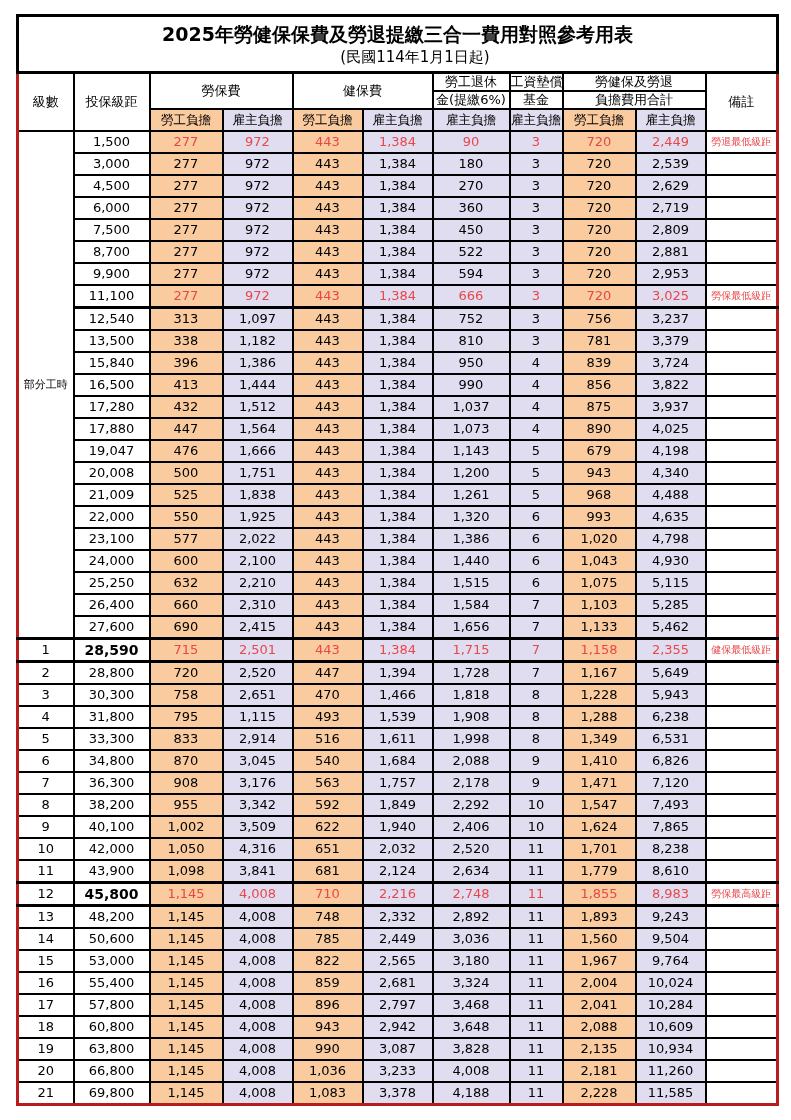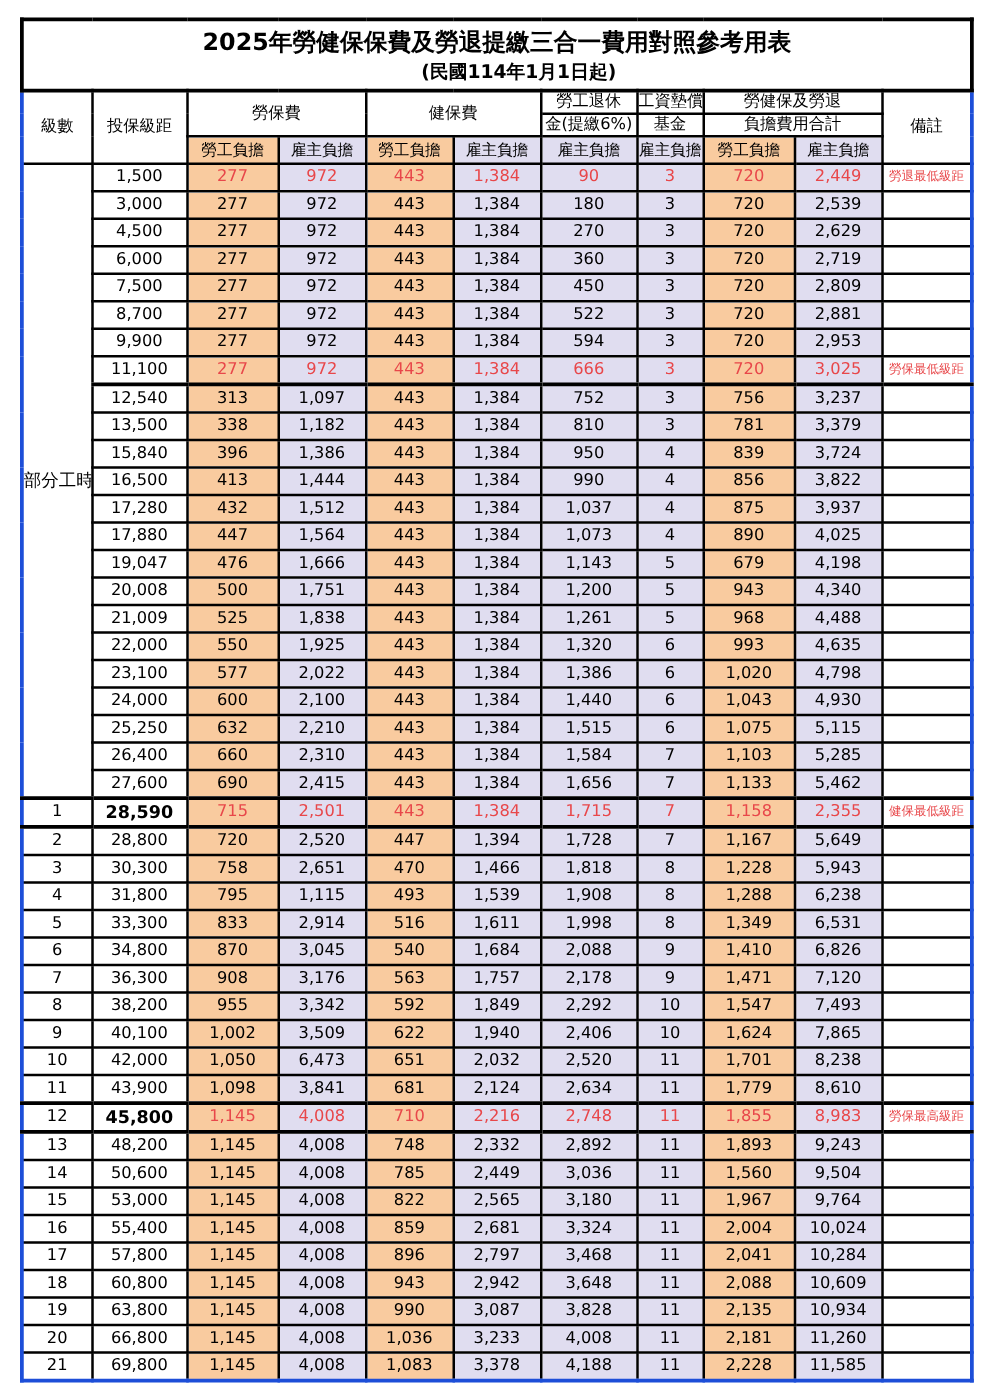--- a/index.html
+++ b/index.html
@@ -1,34 +1,34 @@
 <!DOCTYPE html>
 <html><head>
 <meta charset="utf-8">
 <style>
   html,body{margin:0;padding:0;background:#fff;}
   body{width:791px;height:1120px;font-family:"DejaVu Sans","Liberation Sans",sans-serif;color:#000;}
   .page{padding:14px 15px 0 16px;}
-  table{border-collapse:collapse;table-layout:fixed;width:760px;border:3px solid #1d4ed8;}
+  table{border-collapse:collapse;table-layout:fixed;width:760px;border:3px solid #b91c1c;}
   th,td{border:2px solid #000;text-align:center;vertical-align:middle;padding:0;overflow:hidden;white-space:nowrap;}
   
   .title-cell{border:3px solid #000;padding:4px 0 3px 0;}
   .title-line{font-size:19px;font-weight:bold;line-height:26px;}
-  .subtitle-line{font-size:15px;font-weight:bold;line-height:21px;margin-left:35px;}
+  .subtitle-line{font-size:15px;font-weight:normal;line-height:21px;margin-left:35px;}
   
   thead th{font-weight:normal;font-size:13px;}
   tr.h1 th{height:16px;line-height:16px;}
   tr.h2 th{height:16px;line-height:16px;}
   tr.h3 th{height:20px;line-height:20px;font-size:12.5px;}
   
   tbody td{height:20px;line-height:20px;font-size:13px;}
   .orange{background:#F9CB9F;}
   .lav{background:#E0DDF0;}
   .level-cell,.salary-cell,.remark-cell{background:#fff;}
-  .parttime{font-size:14px;}
+  .parttime{font-size:11px;}
   .salary-cell{font-size:13px;}
   .boldsalary{font-weight:bold;font-size:14px;}
   .remark-cell{color:#E8474A;font-size:10px;}
   tr.red td{color:#E8474A;}
   tr.red td.level-cell, tr.red td.salary-cell{color:#000;}
   tr.thick td{border-top-width:3px;border-bottom-width:3px;}
   tr.thickb td{border-bottom-width:3px;}
 </style>
 </head>
 <body>
@@ -473,21 +473,21 @@
           <td class="lav">2,406</td>
           <td class="lav">10</td>
           <td class="orange">1,624</td>
           <td class="lav">7,865</td>
           <td class="remark-cell"></td>
         </tr>
         <tr>
           <td class="level-cell">10</td>
           <td class="salary-cell">42,000</td>
           <td class="orange">1,050</td>
-          <td class="lav">6,473</td>
+          <td class="lav">4,316</td>
           <td class="orange">651</td>
           <td class="lav">2,032</td>
           <td class="lav">2,520</td>
           <td class="lav">11</td>
           <td class="orange">1,701</td>
           <td class="lav">8,238</td>
           <td class="remark-cell"></td>
         </tr>
         <tr>
           <td class="level-cell">11</td>

